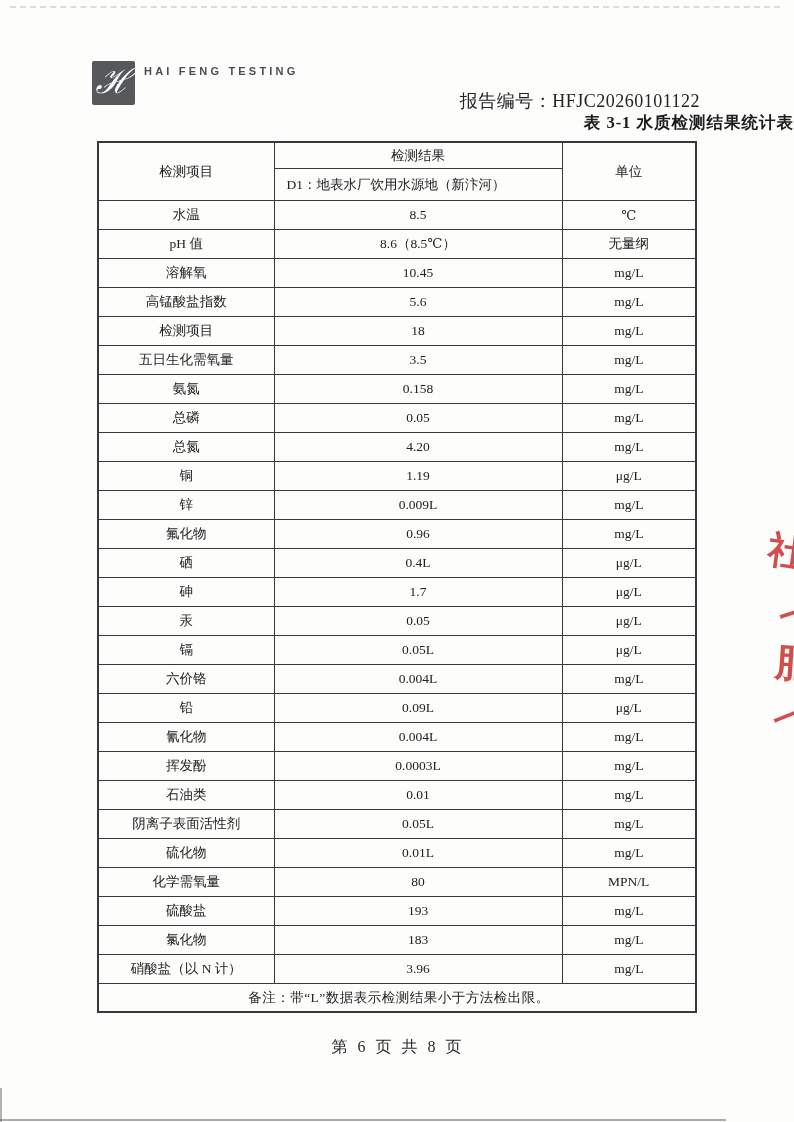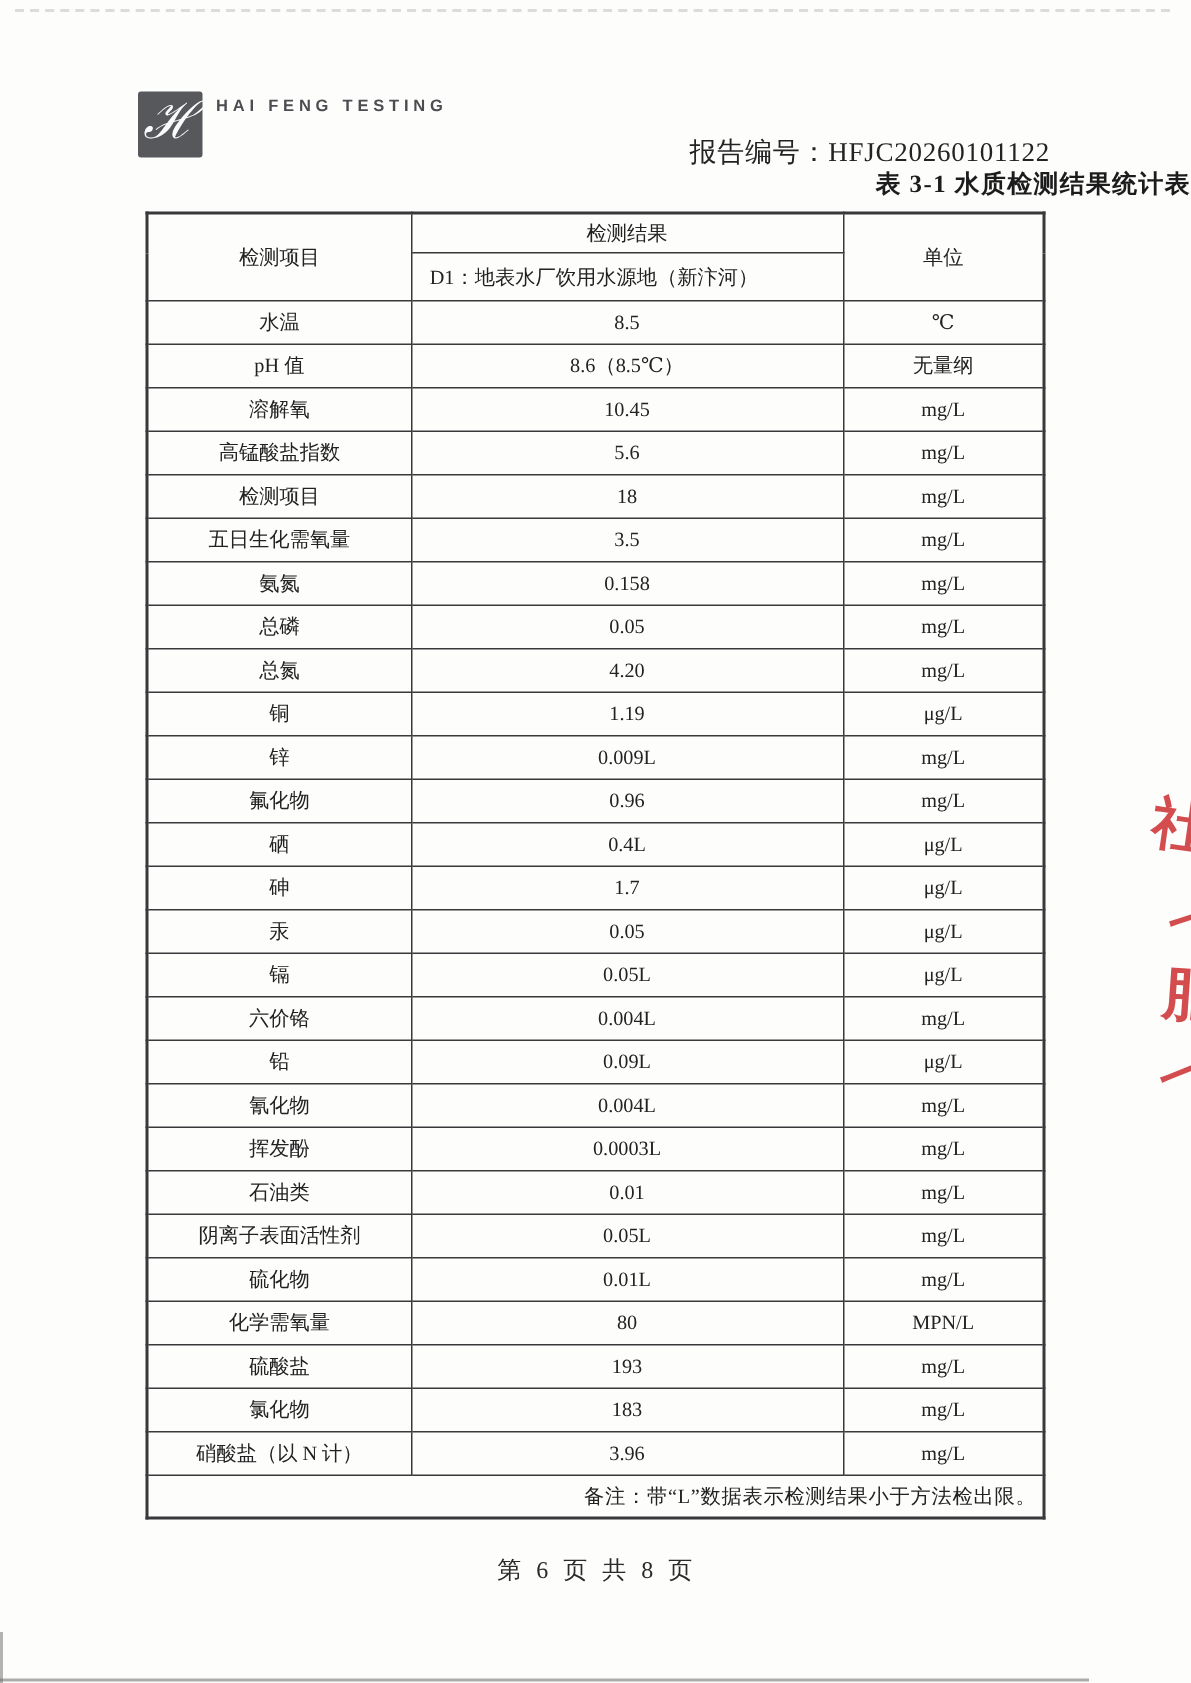--- a/index.html
+++ b/index.html
@@ -71,21 +71,21 @@
     text-align: center; vertical-align: middle;
     font-size: 13.5px; color: #222;
     padding: 0 4px;
     overflow: hidden; white-space: nowrap;
   }
   .result-table thead tr.h1 td { height: 25px; }
   .result-table thead tr.h2 td { height: 31px; }
   .result-table td.sample { text-align: left; padding-left: 12px; }
   .result-table tbody td { height: 28px; }
   .result-table tfoot td.remark {
-    height: 27px; text-align: right; padding-left: 8px; letter-spacing: .5px;
+    height: 27px; text-align: center; padding-left: 8px; letter-spacing: .5px;
   }
 
   
   .page-footer {
     position: absolute; top: 1037px; left: 0; width: 100%;
     text-align: center; font-size: 16px; color: #2a2a2a;
     letter-spacing: 1px; word-spacing: 4px;
   }
 
   

